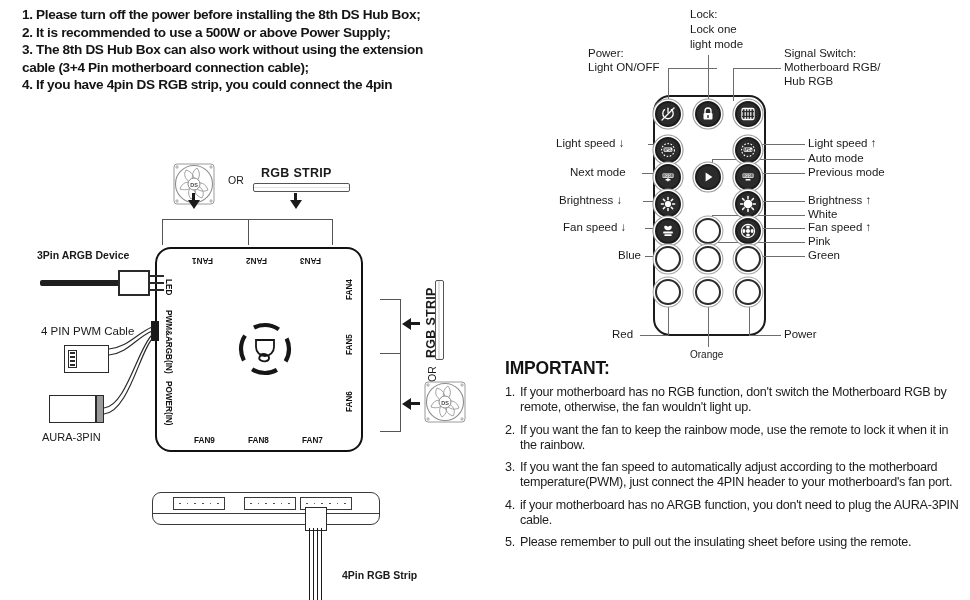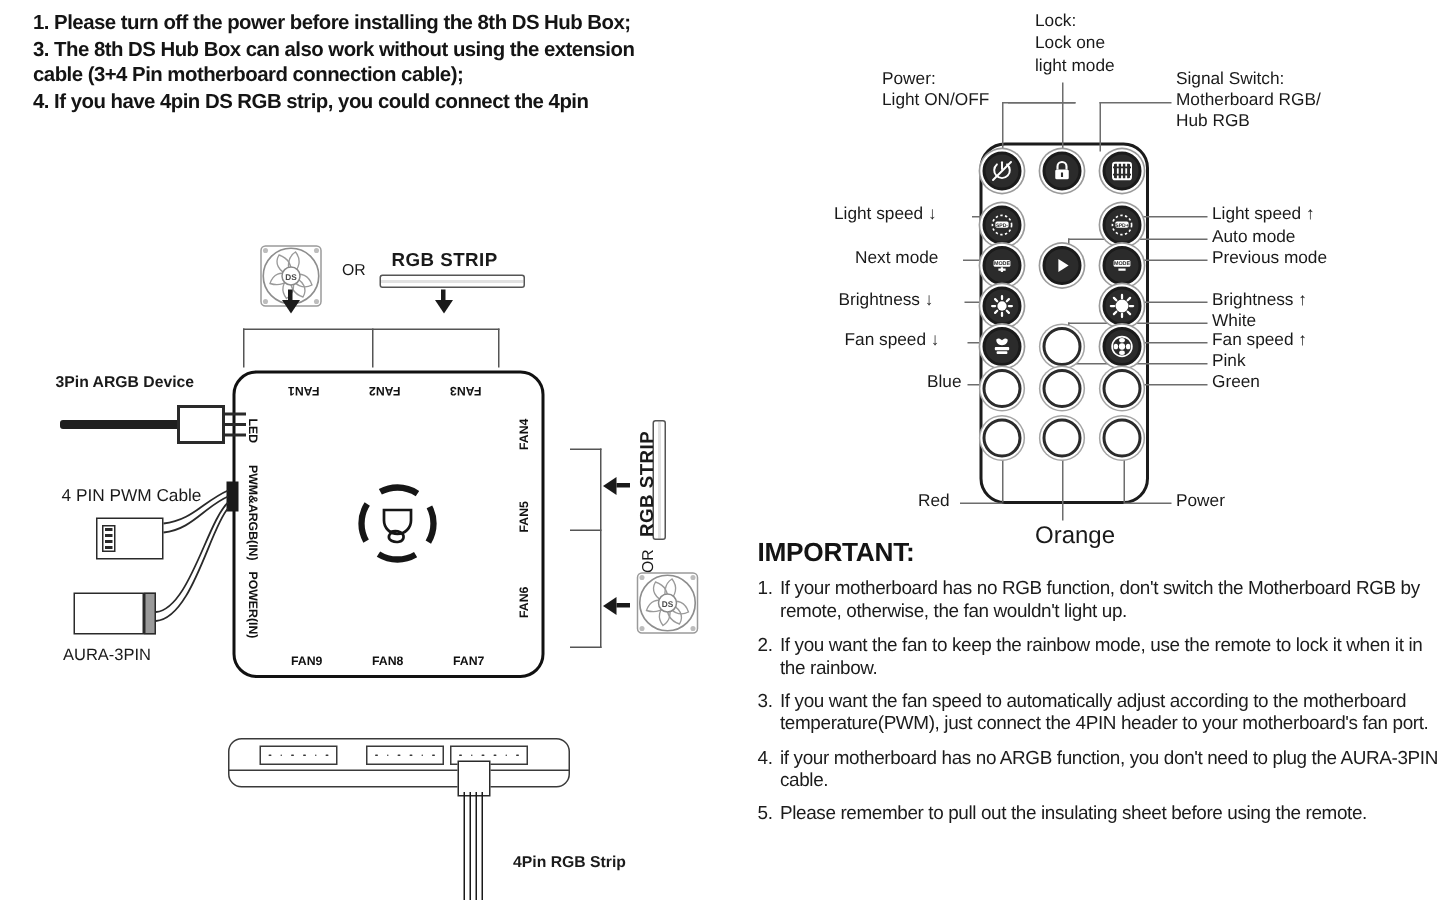--- a/index.html
+++ b/index.html
@@ -111,20 +111,21 @@
   .wire { position:absolute; width:1.4px; background:#1a1a1a; }
 
   
   .blk { position:absolute; border:1.6px solid #2a2a2a; background:#fff; }
 </style>
 </head>
 <body>
 
 <div class="abs" id="note-block">
   <div class="note-line">1. Please turn off the power before installing the 8th DS Hub Box;</div>
+  <div class="note-line">2. It is recommended to use a 500W or above Power Supply;</div>
   <div class="note-line">3. The 8th DS Hub Box can also work without using the extension</div>
   <div class="note-line">cable (3+4 Pin motherboard connection cable);</div>
   <div class="note-line">4. If you have 4pin DS RGB strip, you could connect the 4pin</div>
 </div>
 
 <div class="abs" style="left:173px; top:163px;">
   <svg class="fan-svg" width="42" height="42" viewBox="0 0 42 42">
     <rect x="1" y="1" width="40" height="40" rx="3" fill="none" stroke="#9a9a9a" stroke-width="1"></rect>
     <circle cx="21" cy="21" r="18.5" fill="#fff" stroke="#8e8e8e" stroke-width="1.1"></circle>
     <g stroke="#9a9a9a" stroke-width="0.9" fill="none">
@@ -383,21 +384,21 @@
 <div class="lead h" style="left:712px; top:242px; width:93px;"></div>
 <div class="lead v" style="left:712px; top:242px; width:1px; height:14px;"></div>
 
 <div class="abs lbl" style="left:808px; top:249px; font-size:11.5px;">Green</div>
 <div class="lead h" style="left:752px; top:256px; width:53px;"></div>
 
 <div class="abs lbl" style="left:612px; top:328px; font-size:11.5px;">Red</div>
 <div class="lead h" style="left:640px; top:335px; width:28px;"></div>
 <div class="lead v" style="left:668px; top:297px; width:1px; height:38px;"></div>
 
-<div class="abs lbl" style="left:690px; top:349px; font-size:16px;">Orange</div>
+<div class="abs lbl" style="left:690px; top:349px; font-size:10px;">Orange</div>
 <div class="lead v" style="left:708px; top:297px; width:1px; height:50px;"></div>
 
 <div class="abs lbl" style="left:784px; top:328px; font-size:11.5px;">Power</div>
 <div class="lead h" style="left:749px; top:335px; width:32px;"></div>
 <div class="lead v" style="left:749px; top:297px; width:1px; height:38px;"></div>
 
 <div class="rbtn dark abs" style="left:655px; top:101px;">
   <svg width="18" height="18" viewBox="0 0 18 18">
     <g stroke="#fff" stroke-width="1.3" fill="none" stroke-linecap="round">
       <path d="M9 3.2 v4.4"></path>

